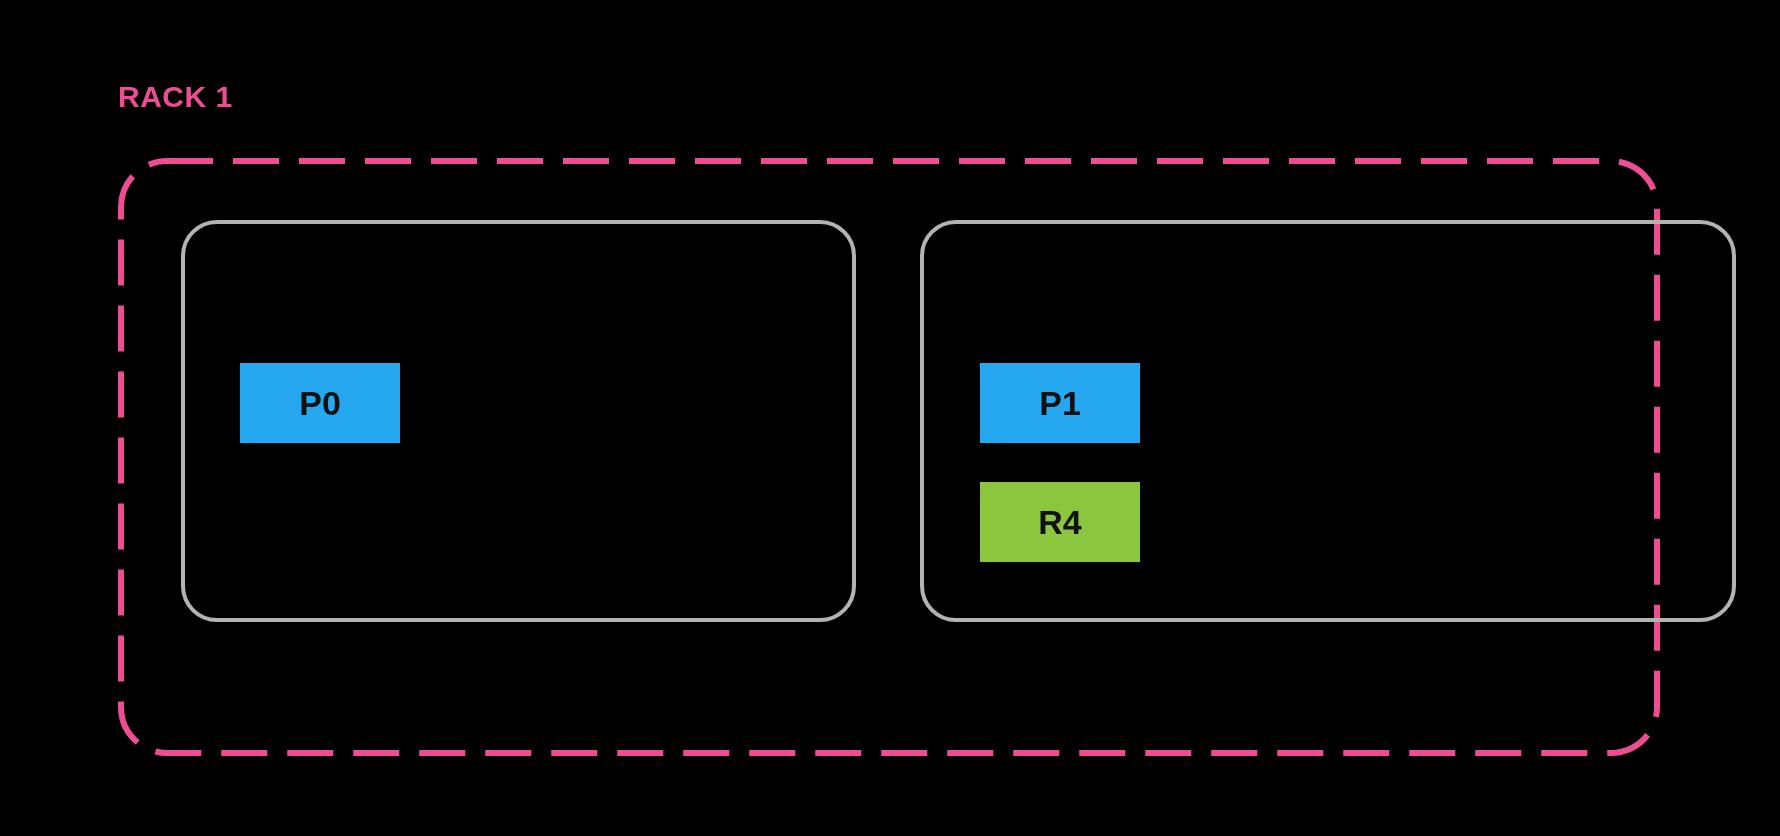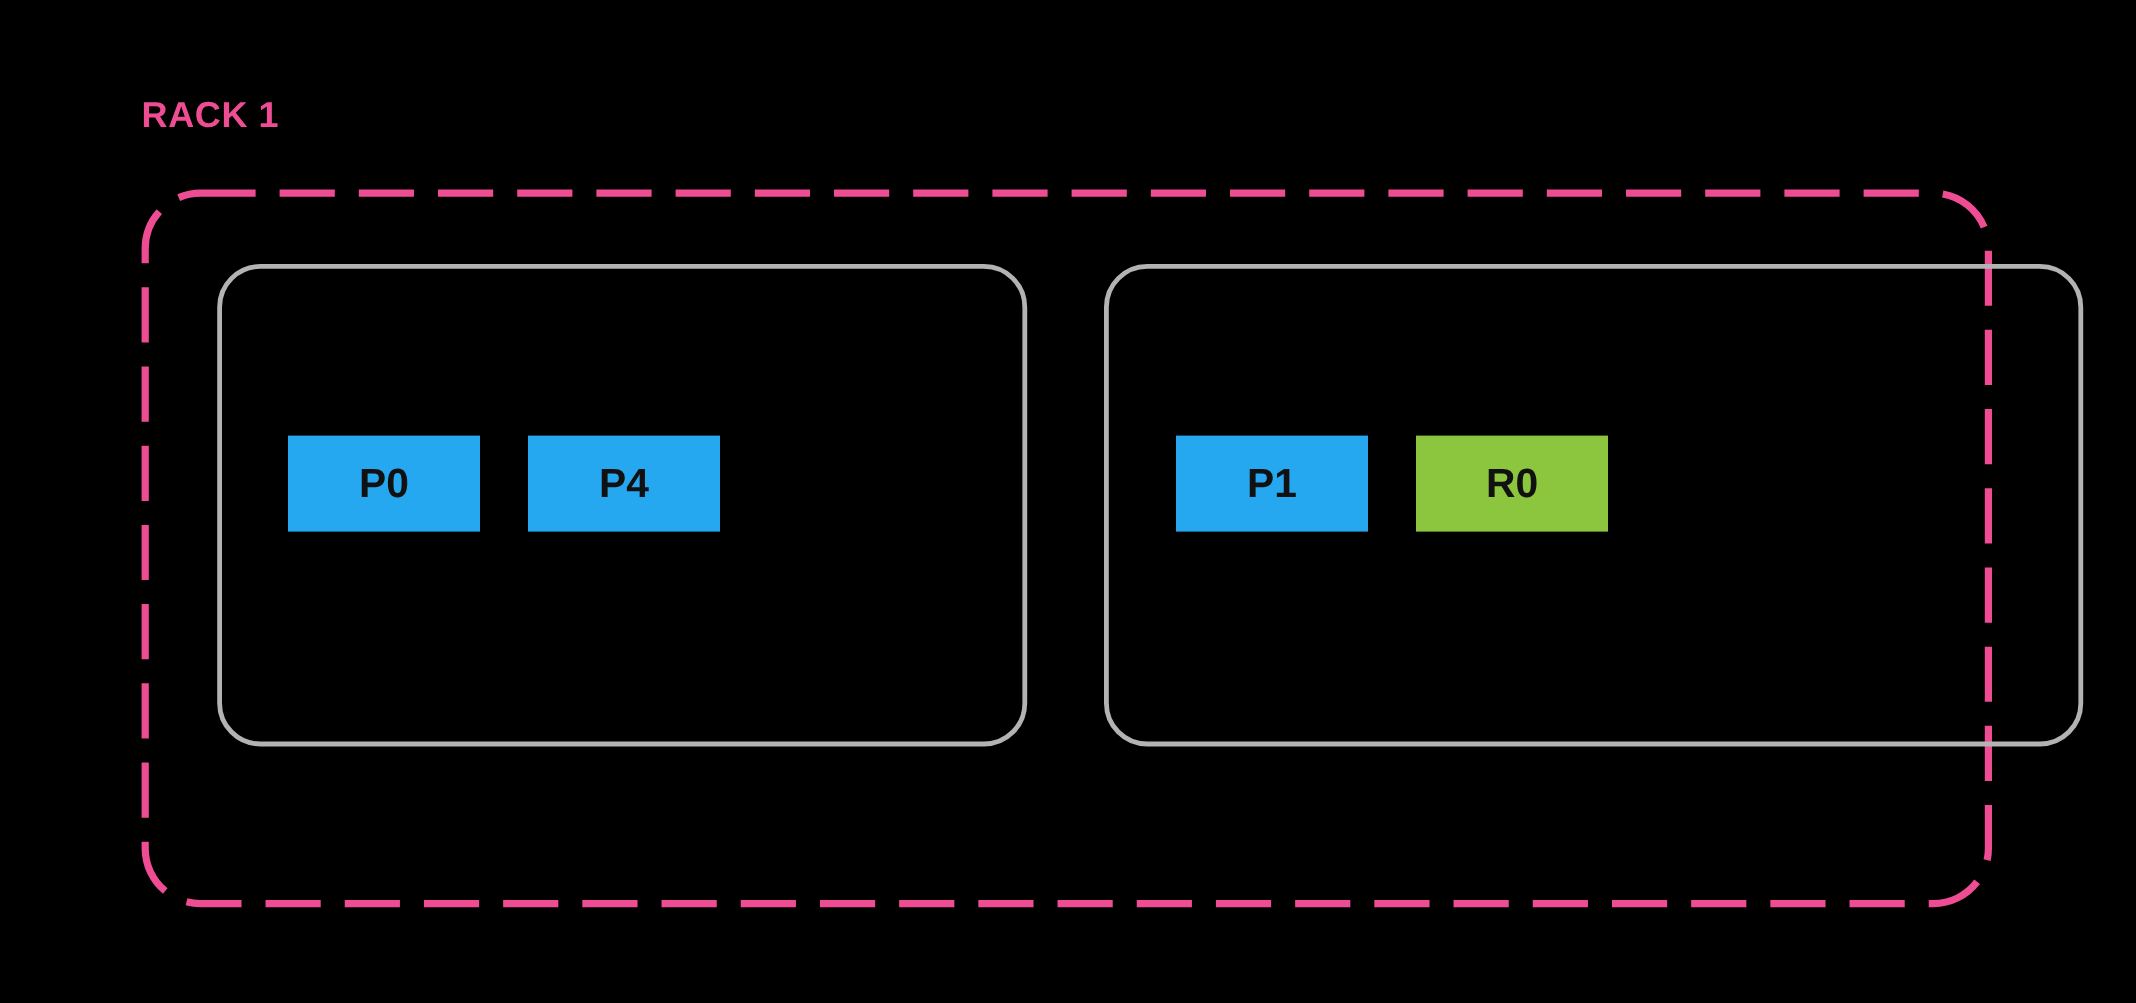--- a/index.html
+++ b/index.html
@@ -56,26 +56,25 @@
 
   <div class="rack-label">RACK 1</div>
 
   <svg class="rack-border" width="1548" height="604" viewBox="0 0 1548 604" aria-hidden="true">
     <rect x="6" y="6" width="1536" height="592" rx="46"></rect>
   </svg>
 
   <div class="node node-left">
     <div class="chip-row">
       <div class="chip blue">P0</div>
-      <div class="chip blue">P4</div>
     </div>
   </div>
 
   <div class="node node-right">
     <div class="chip-row">
       <div class="chip blue">P1</div>
-      <div class="chip green">R0</div>
     </div>
     <div class="chip-row">
+      <div class="chip green">R4</div>
     </div>
   </div>
 
 </div>
 
 </body></html>

